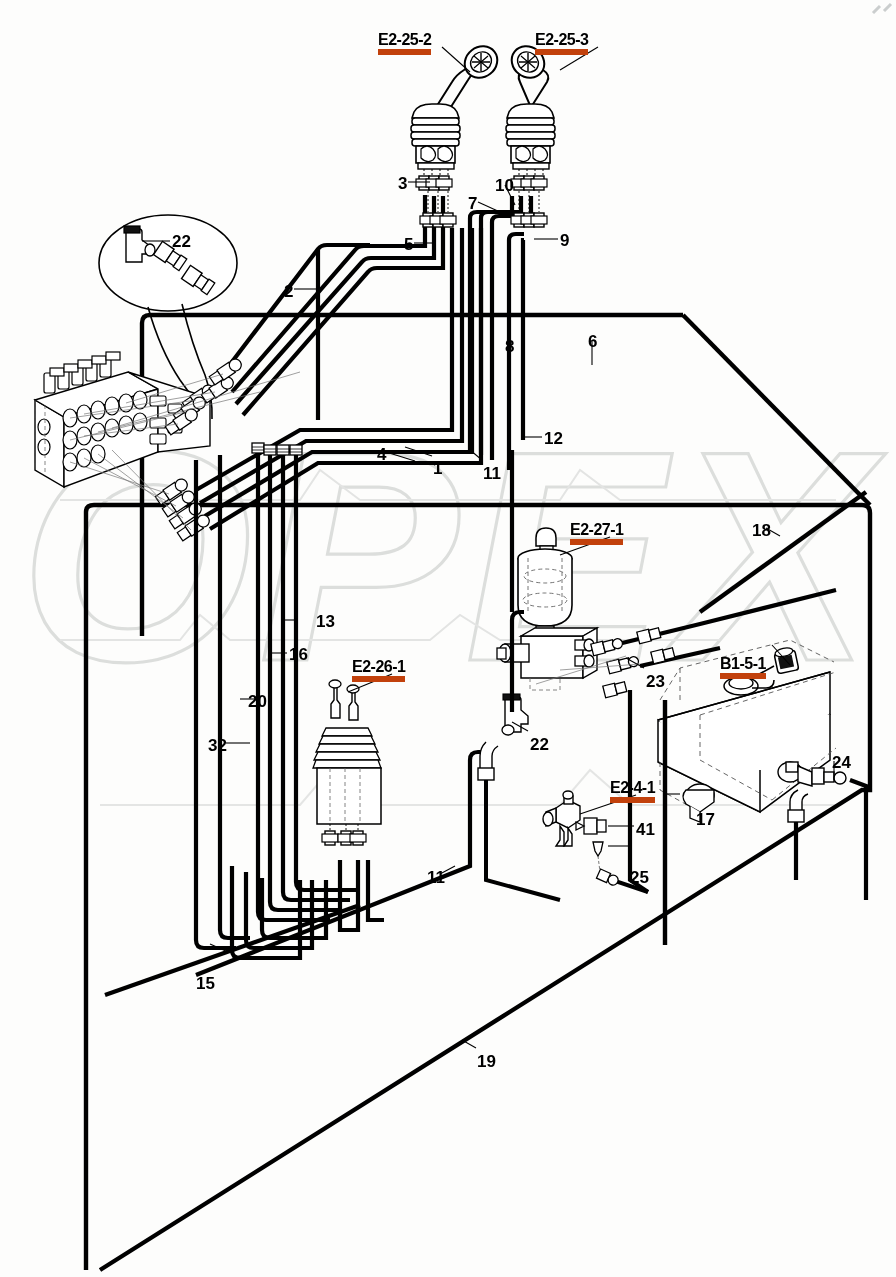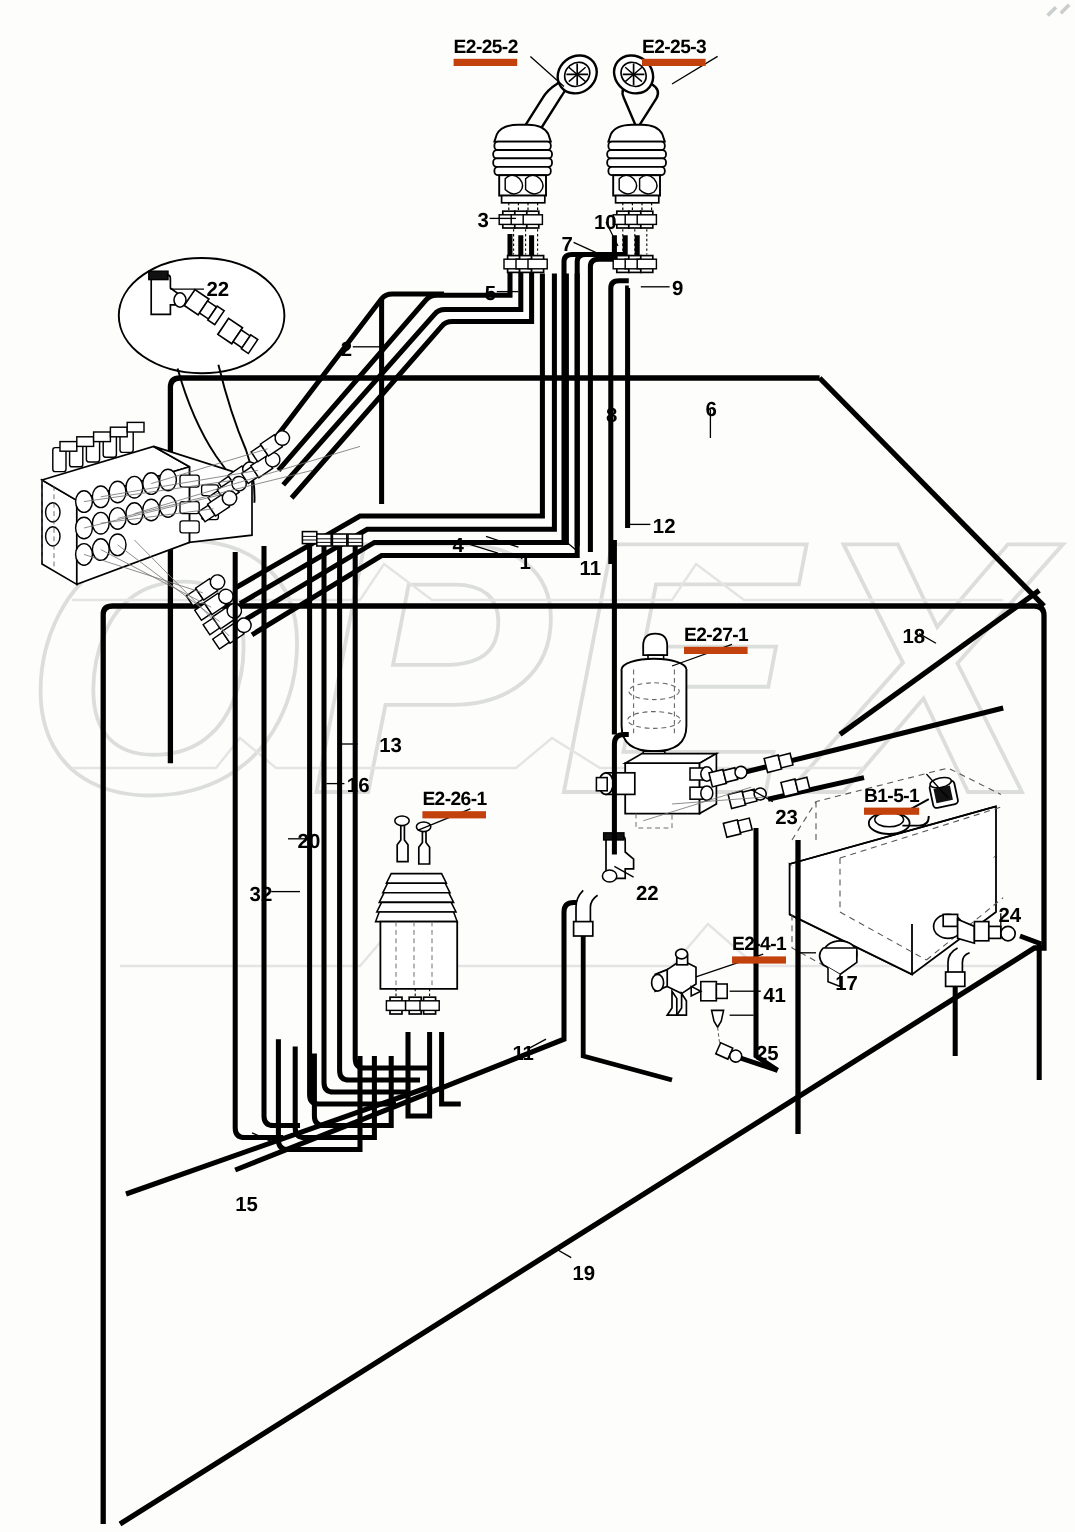--- a/index.html
+++ b/index.html
@@ -589,21 +589,21 @@
       <div class="lbl num" style="left: 404px; top: 235px;">5</div>
       <div class="lbl num" style="left: 588px; top: 332px;">6</div>
       <div class="lbl num" style="left: 468px; top: 194px;">7</div>
       <div class="lbl num" style="left: 505px; top: 337px;">8</div>
       <div class="lbl num" style="left: 560px; top: 231px;">9</div>
       <div class="lbl num" style="left: 495px; top: 176px;">10</div>
       <div class="lbl num" style="left: 483px; top: 464px;">11</div>
       <div class="lbl num" style="left: 544px; top: 429px;">12</div>
       <div class="lbl num" style="left: 300px; top: 612px; padding-left: 16px;">13</div>
       <div class="lbl num" style="left: 289px; top: 645px;">16</div>
-      <div class="lbl num" style="left: 196px; top: 994px;">15</div>
+      <div class="lbl num" style="left: 196px; top: 974px;">15</div>
       <div class="lbl num" style="left: 427px; top: 868px;">11</div>
       <div class="lbl num" style="left: 696px; top: 786px; margin-top: 24px;">17</div>
       <div class="lbl num" style="left: 752px; top: 521px;">18</div>
       <div class="lbl num" style="left: 477px; top: 1052px;">19</div>
       <div class="lbl num" style="left: 222px; top: 692px; padding-left: 26px;">20</div>
       <div class="lbl num" style="left: 208px; top: 736px;">32</div>
       <div class="lbl num" style="left: 172px; top: 232px;">22</div>
       <div class="lbl num" style="left: 530px; top: 735px;">22</div>
       <div class="lbl num" style="left: 646px; top: 672px;">23</div>
       <div class="lbl num" style="left: 832px; top: 753px;">24</div>

